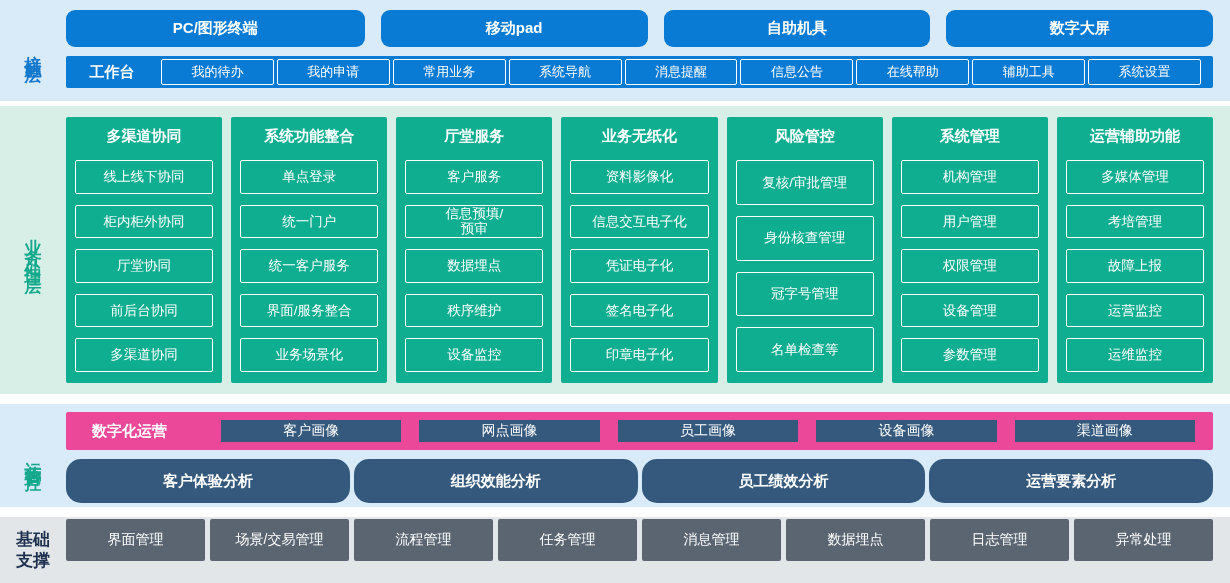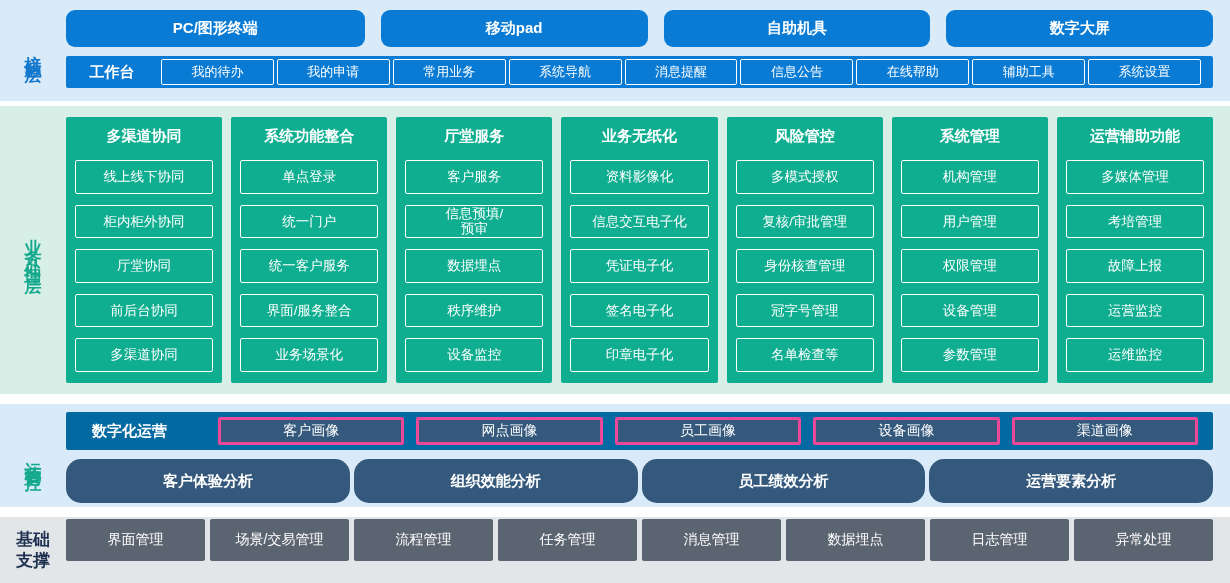--- a/index.html
+++ b/index.html
@@ -63,21 +63,21 @@
     border: 1px solid #ffffff; border-radius: 2px;
     color: #fff; font-size: 13.5px; text-align: center;
     display: flex; align-items: center; justify-content: center;
     white-space: pre-line; line-height: 1.15; padding: 0 2px;
   }
 
   
   .layer-ops { height: 103px; margin-bottom: 10px; background: #d9ebf8; }
   .vlabel.teal { color: #14a98c; letter-spacing: 4px; }
   .digital-bar {
-    margin-top: 8px; height: 38px; background: #0369a1; border-radius: 2px;
+    margin-top: 8px; height: 38px; background: #ec4899; border-radius: 2px;
     display: flex; align-items: center; padding-right: 15px;
   }
   .digital-label {
     flex: 0 0 140px; padding-left: 26px;
     color: #fff; font-weight: bold; font-size: 15px; white-space: nowrap;
   }
   .portrait-item {
     flex: 1; height: 28px; margin-left: 12px;
     border: 3px solid #ec4899; border-radius: 2px; background: #35597d;
     color: #fff; font-size: 14px;
@@ -174,21 +174,20 @@
         <div class="col-title">业务无纸化</div>
         <div class="col-box">资料影像化</div>
         <div class="col-box">信息交互电子化</div>
         <div class="col-box">凭证电子化</div>
         <div class="col-box">签名电子化</div>
         <div class="col-box">印章电子化</div>
       </div>
 
       <div class="biz-col">
         <div class="col-title">风险管控</div>
-        <div class="col-box">多模式授权</div>
         <div class="col-box">复核/审批管理</div>
         <div class="col-box">身份核查管理</div>
         <div class="col-box">冠字号管理</div>
         <div class="col-box">名单检查等</div>
       </div>
 
       <div class="biz-col">
         <div class="col-title">系统管理</div>
         <div class="col-box">机构管理</div>
         <div class="col-box">用户管理</div>

